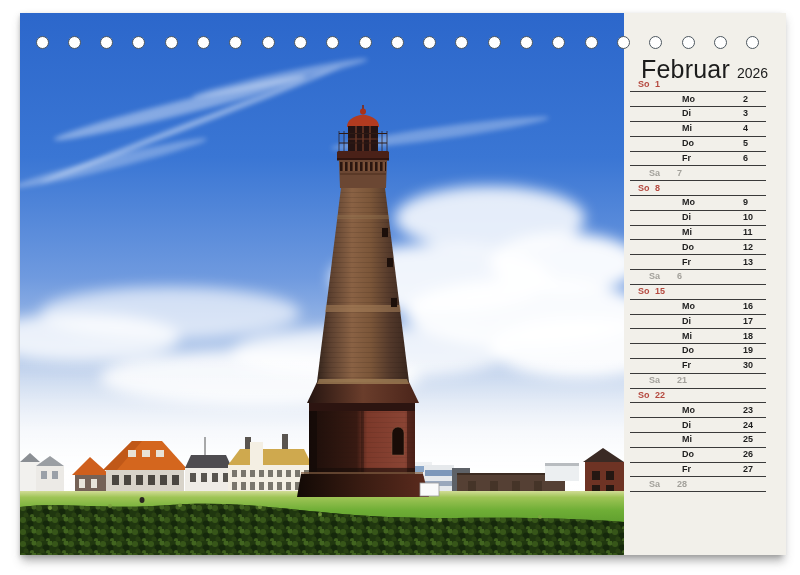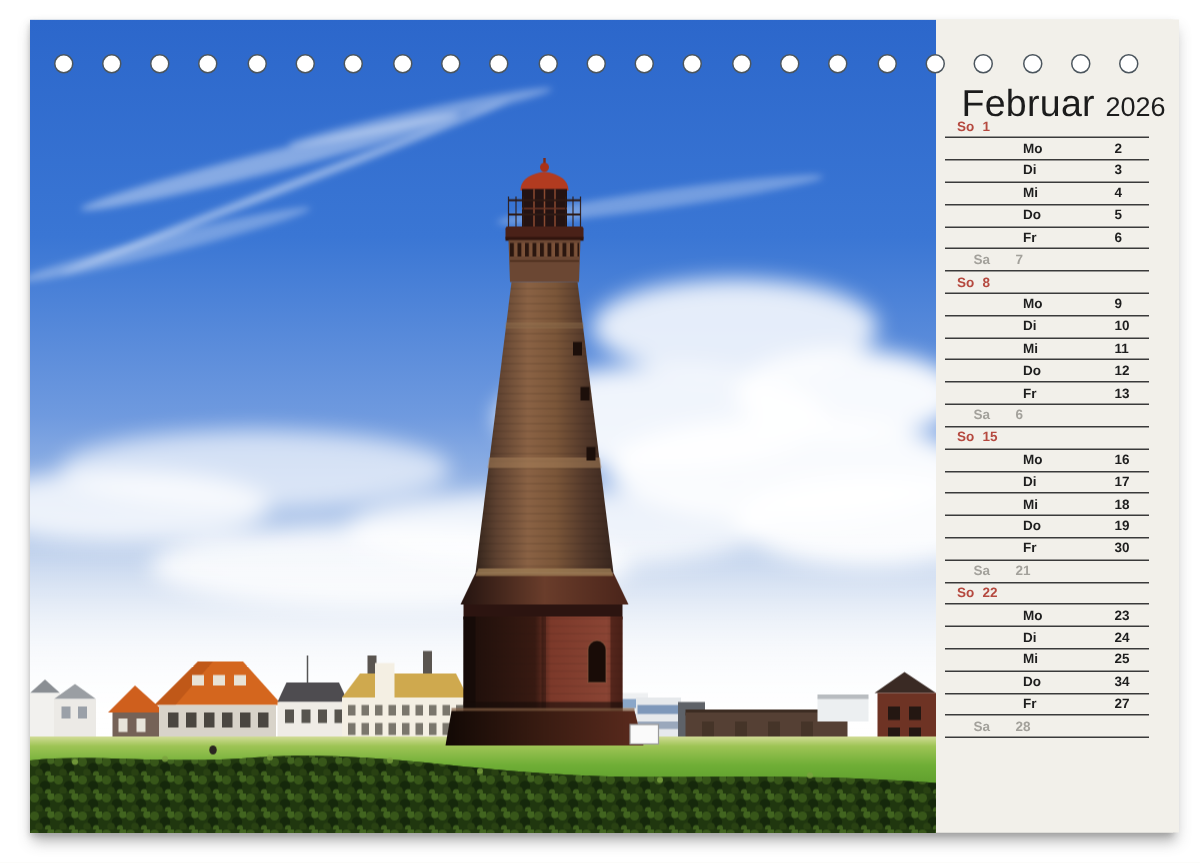--- a/index.html
+++ b/index.html
@@ -8,21 +8,21 @@
     box-shadow:2px 6px 9px rgba(90,90,90,.45), 0 2px 4px rgba(120,120,120,.35);}
   .photo{position:absolute;left:0;top:0;width:604px;height:542px;overflow:hidden;}
   .photo svg{display:block;}
   
   .hole{position:absolute;width:13px;height:13px;border-radius:50%;background:#ffffff;
     border:1.6px solid #4c565e;box-sizing:border-box;}
   
   .panel{position:absolute;left:604px;top:0;width:162px;height:542px;background:var(--panel_bg,#f2f0ea);}
   .cal-header{position:absolute;left:17px;top:42px;display:flex;align-items:baseline;gap:7px;color:#1c1c1c;white-space:nowrap;}
   .cal-header .month{font-size:25px;letter-spacing:.2px;}
-  .cal-header .year{font-size:18px;}
+  .cal-header .year{font-size:14px;}
   .day-list{position:absolute;left:6px;top:64.5px;width:136px;margin:0;padding:0;list-style:none;}
   .day-row{height:14.82px;box-sizing:border-box;border-bottom:1.3px solid var(--line,#3a3a3a);
     display:flex;align-items:flex-end;padding:0 0 2.5px 8px;}
   .day-label{width:17px;font-size:9px;font-weight:bold;line-height:9px;}
   .day-num{font-size:9px;font-weight:bold;line-height:9px;}
   .weekday{color:var(--weekday,#1e1e1e);margin-left:44px;}
   .sunday{color:var(--sunday,#b5493f);}
   .saturday{color:var(--saturday,#a3a19b);margin-left:11px;}
 </style>
 </head>
@@ -398,21 +398,21 @@
           <span class="day-num weekday">24</span>
         </li>
 
         <li class="day-row">
           <span class="day-label weekday">Mi</span>
           <span class="day-num weekday">25</span>
         </li>
 
         <li class="day-row">
           <span class="day-label weekday">Do</span>
-          <span class="day-num weekday">34</span>
+          <span class="day-num weekday">26</span>
         </li>
 
         <li class="day-row">
           <span class="day-label weekday">Fr</span>
           <span class="day-num weekday">27</span>
         </li>
 
         <li class="day-row">
           <span class="day-label saturday">Sa</span>
           <span class="day-num saturday">28</span>

